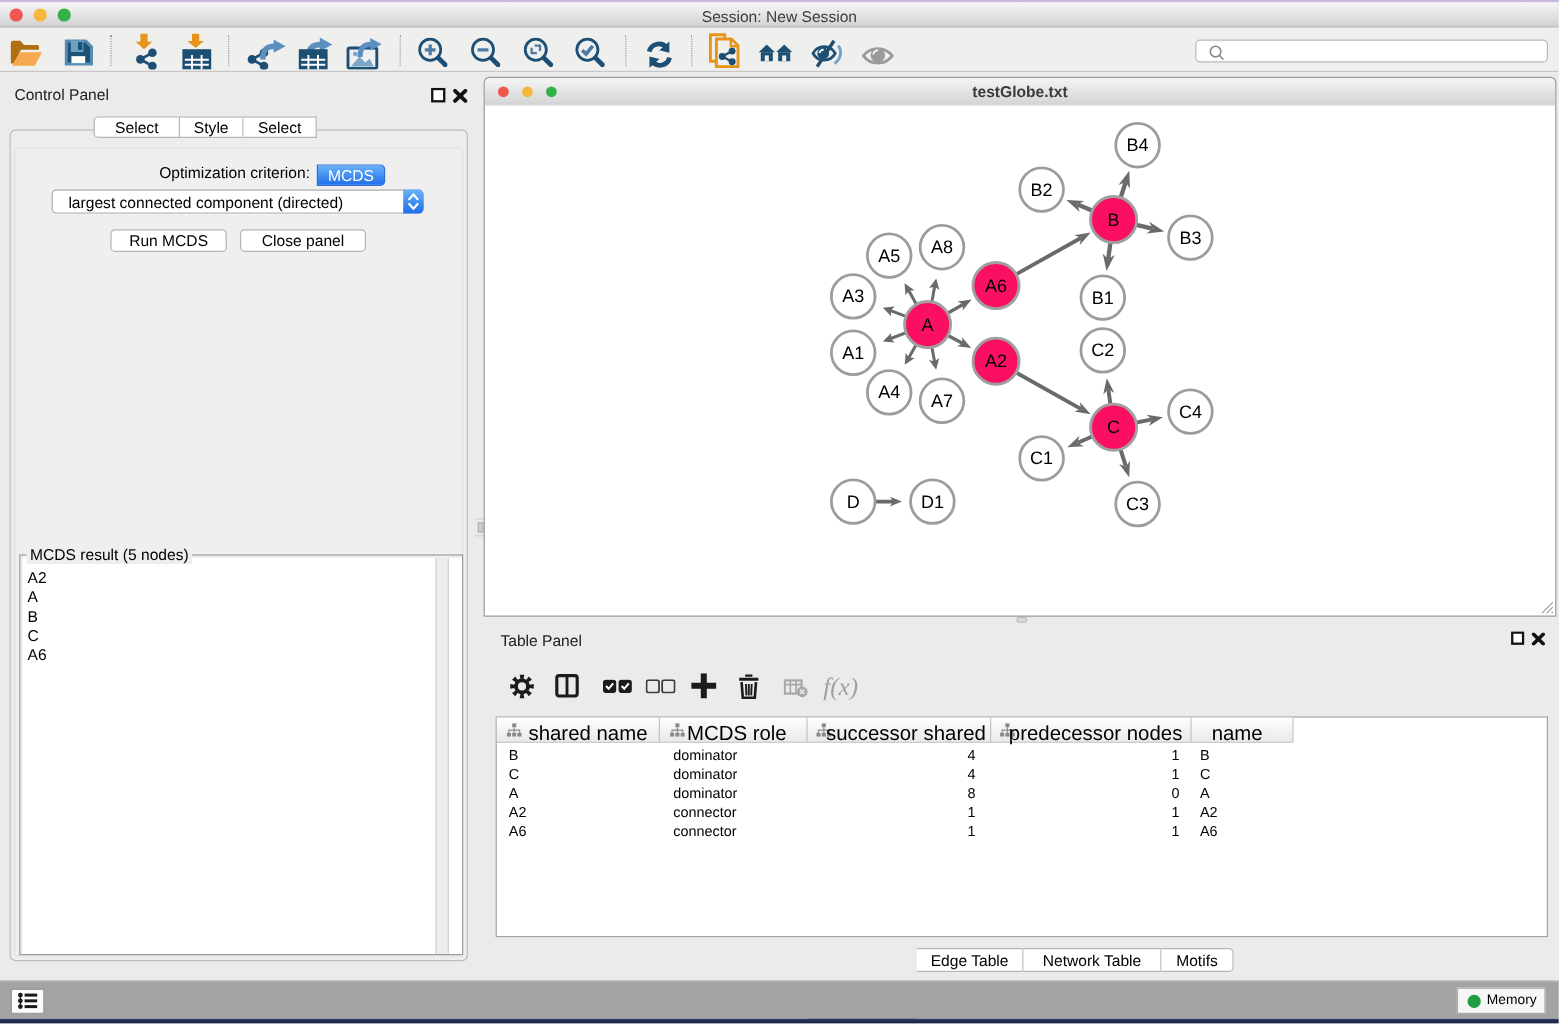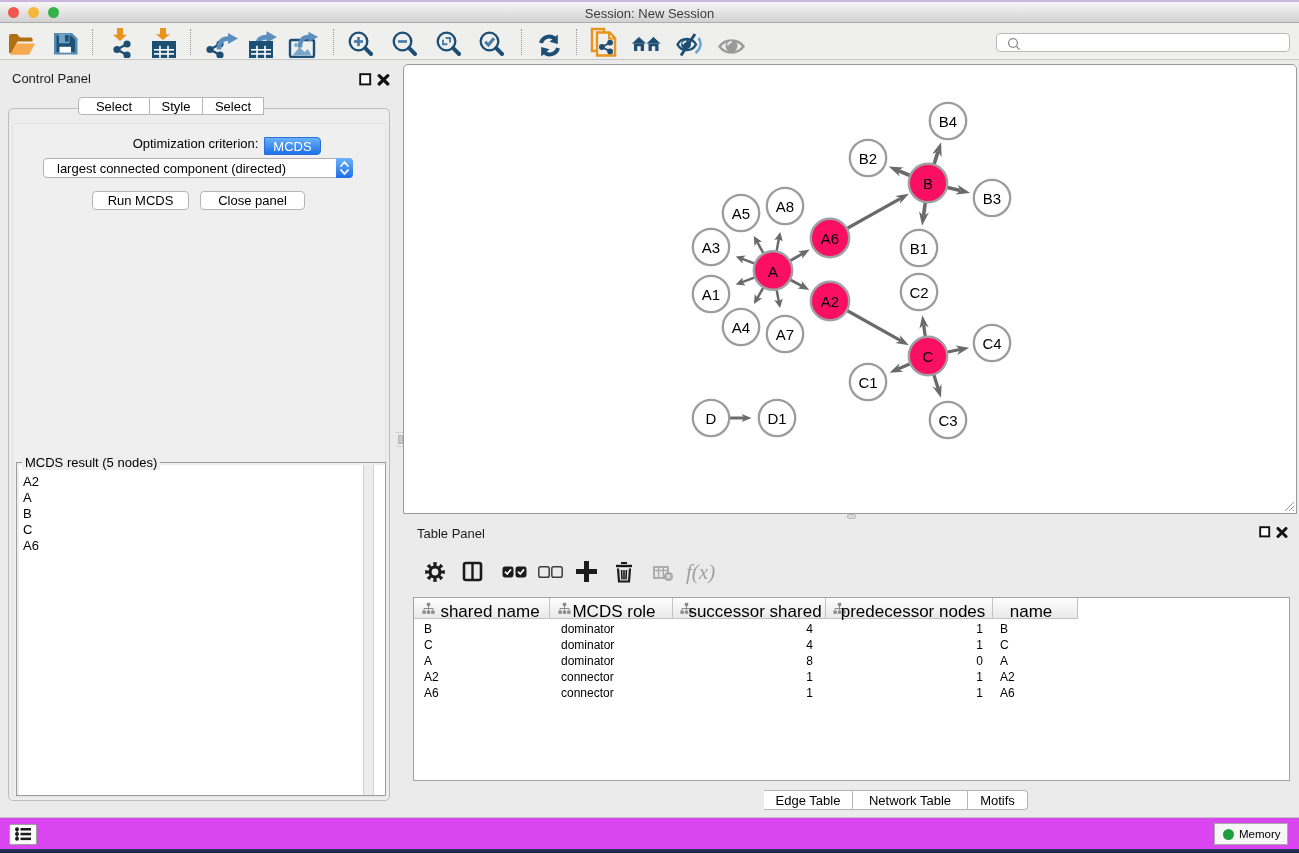--- a/index.html
+++ b/index.html
@@ -205,20 +205,26 @@
     <div class="abs" style="left:6px;top:11px;font-size:13px;line-height:16px;">A2<br>A<br>B<br>C<br>A6</div>
   </div>
 </div>
 
 <div class="abs" style="left:398px;top:435px;width:5px;height:9px;background:#cdcdcd;border:1px solid #b2b2b2;border-radius:1px;"></div>
 <div class="abs" style="left:396px;top:432px;width:8px;height:1px;background:#cfcfcf;"></div>
 <div class="abs" style="left:396px;top:446px;width:8px;height:1px;background:#cfcfcf;"></div>
 <div class="abs" style="left:847px;top:514px;width:9px;height:5px;background:#d9d9d9;border:1px solid #bdbdbd;border-radius:2px;"></div>
 
 <div class="abs" style="left:403px;top:64px;width:894px;height:450px;border:1px solid #9a9a9a;border-radius:5px 5px 0 0;background:#fff;">
+  <div class="abs" style="left:0;top:0;width:892px;height:23px;background:linear-gradient(#f5f5f5,#d4d4d4);border-bottom:1px solid #aeaeae;border-radius:5px 5px 0 0;">
+    <div class="abs tl" style="left:10.5px;top:6.5px;width:9px;height:9px;background:#f0564e;"></div>
+    <div class="abs tl" style="left:30.5px;top:6.5px;width:9px;height:9px;background:#f5b83d;"></div>
+    <div class="abs tl" style="left:50.5px;top:6.5px;width:9px;height:9px;background:#35b14a;"></div>
+    <div class="abs" style="width:100%;top:4px;text-align:center;font-size:13px;font-weight:bold;color:#3a3a3a;">testGlobe.txt</div>
+  </div>
   <svg class="abs" style="left:0;top:24px;" width="892" height="425" viewBox="403 88 892 425" font-family="Liberation Sans, sans-serif">
 <line x1="772.0" y1="269.5" x2="756.0" y2="240.7" stroke="#6a6a6a" stroke-width="2.5"></line>
 <path d="M752.8,235.1 L761.0,240.8 L756.3,241.2 L753.5,245.0 Z" fill="#6a6a6a"></path>
 <line x1="772.0" y1="269.5" x2="778.0" y2="237.3" stroke="#6a6a6a" stroke-width="2.5"></line>
 <path d="M779.2,231.0 L781.8,240.6 L777.9,237.9 L773.3,239.0 Z" fill="#6a6a6a"></path>
 <line x1="772.0" y1="269.5" x2="740.7" y2="257.7" stroke="#6a6a6a" stroke-width="2.5"></line>
 <path d="M734.7,255.4 L744.6,254.5 L741.3,257.8 L741.6,262.6 Z" fill="#6a6a6a"></path>
 <line x1="772.0" y1="269.5" x2="740.7" y2="281.3" stroke="#6a6a6a" stroke-width="2.5"></line>
 <path d="M734.7,283.6 L741.6,276.4 L741.3,281.2 L744.6,284.5 Z" fill="#6a6a6a"></path>
 <line x1="772.0" y1="269.5" x2="756.2" y2="297.4" stroke="#6a6a6a" stroke-width="2.5"></line>
@@ -429,21 +435,21 @@
     <div class="cell" style="left:470px;top:88px;width:99px;text-align:right;">1</div>
     <div class="cell" style="left:586px;top:88px;">A6</div>
   </div>
 
   <div class="tab sel" style="left:269px;top:270px;width:91px;height:20px;line-height:19px;border-radius:4px 0 0 4px;">Node Table</div>
   <div class="tab" style="left:360px;top:270px;width:89px;height:20px;line-height:19px;border-left:none;">Edge Table</div>
   <div class="tab" style="left:449px;top:270px;width:115px;height:20px;line-height:19px;border-left:none;">Network Table</div>
   <div class="tab" style="left:564px;top:270px;width:60px;height:20px;line-height:19px;border-left:none;border-radius:0 4px 4px 0;">Motifs</div>
 </div>
 
-<div class="abs" style="left:0;top:817px;width:1299px;height:32px;background:#d946ef;border-top:1px solid #c3c3c3;">
+<div class="abs" style="left:0;top:817px;width:1299px;height:32px;background:#a3a3a3;border-top:1px solid #c3c3c3;">
   <div class="abs" style="left:9px;top:6px;width:28px;height:21px;background:#fdfdfd;border:1.5px solid #9e9e9e;border-radius:2px;">
     <svg width="25" height="18" viewBox="0 0 25 18">
         <line x1="7" y1="3" x2="7" y2="15" stroke="#1a1a1a" stroke-width="1"></line>
         <g fill="#1a1a1a">
           <circle cx="7" cy="4.2" r="2"></circle>
           <circle cx="7" cy="9" r="2"></circle>
           <circle cx="7" cy="13.8" r="2"></circle>
           <rect x="10.5" y="3" width="10.5" height="2.5"></rect>
           <rect x="10.5" y="7.8" width="10.5" height="2.5"></rect>
           <rect x="10.5" y="12.6" width="10.5" height="2.5"></rect>

